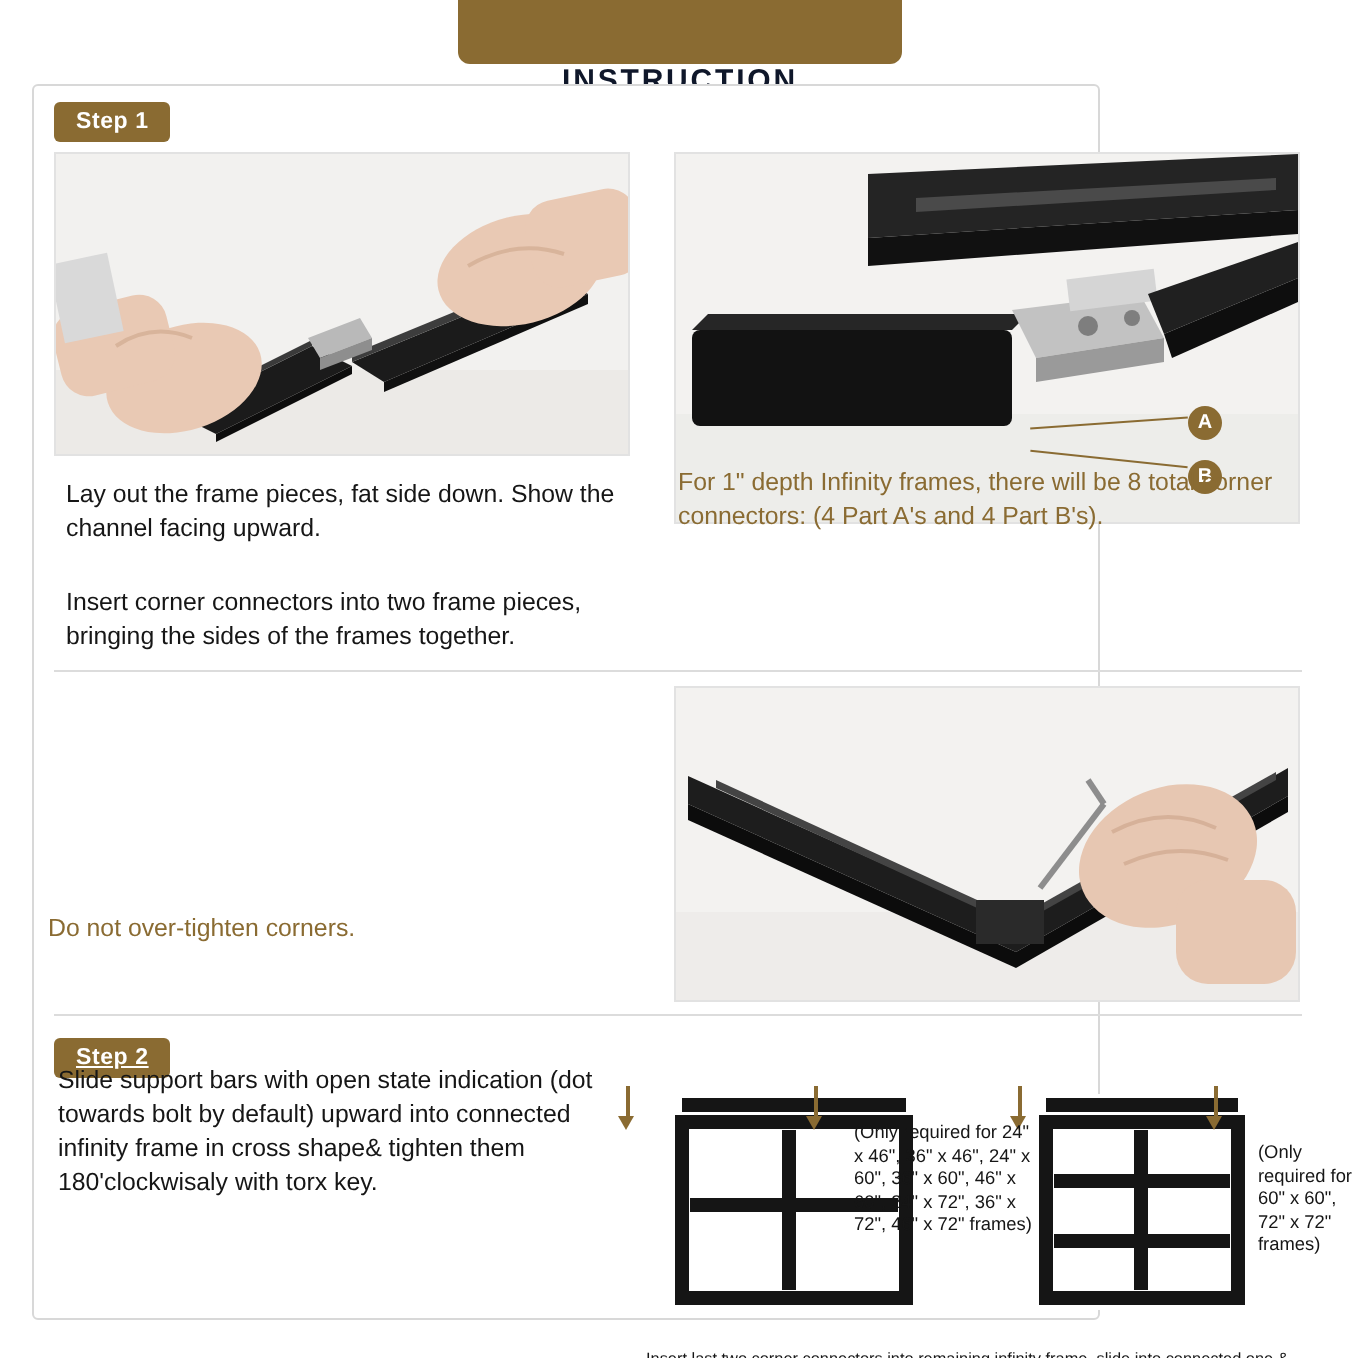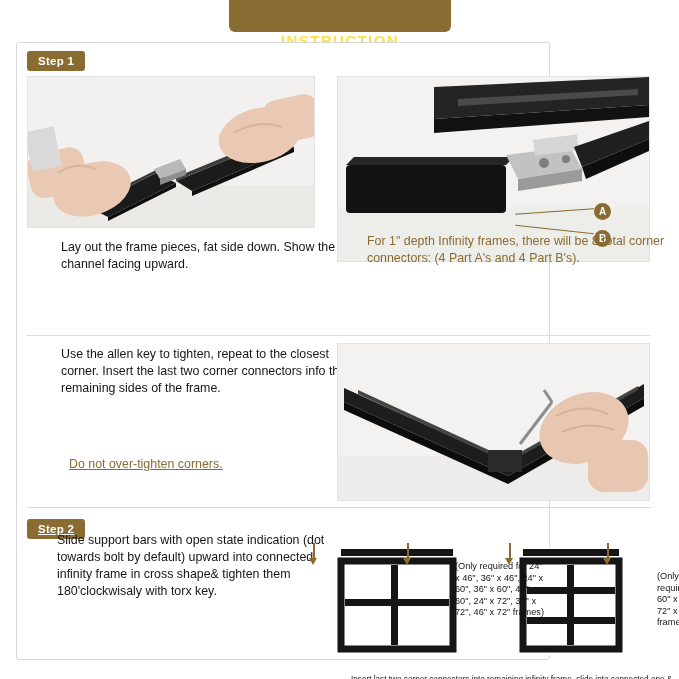--- a/index.html
+++ b/index.html
@@ -30,21 +30,21 @@
     top: 0;
     width: 222px;
     height: 32px;
     background: #8a6b32;
     border-radius: 0 0 6px 6px;
     display: flex;
     align-items: center;
     justify-content: center;
   }
   .banner-title {
-    color: #fde047;
+    color: #0f172a;
     font-size: 15px;
     font-weight: bold;
     letter-spacing: 1.4px;
     margin-top: 48px;
   }
 
   
   .card {
     position: absolute;
     left: 16px;
@@ -81,21 +81,20 @@
   .photo-b { left: 320px; top: 33px; width: 313px; height: 186px; }
   .photo-c { left: 320px; top: 300px; width: 313px; height: 158px; }
   .photo-d { left: 306px; top: 504px; width: 186px; height: 108px; background:#ffffff; border:none;}
   .photo-e { left: 500px; top: 504px; width: 110px; height: 108px; background:#ffffff; border:none;}
 
   .txt {
     position: absolute;
     font-size: 12.4px;
     line-height: 17px;
     color: #161616;
-    margin-left: 28px;
   }
   .txt.brown { color: #8a6b32; }
   .txt.small { font-size: 9.2px; line-height: 11.5px; }
   .txt.tiny  { font-size: 8.2px; line-height: 10.5px; }
 
   .t1 { left: 16px;  top: 196px; width: 290px; }
   .t2 { left: 16px;  top: 250px; width: 290px; }
   .t3 { left: 322px; top: 190px; width: 300px; }
   .t4 { left: 322px; top: 246px; width: 305px; }
 
@@ -228,26 +227,26 @@
       <polygon points="244,90 311,62 311,74 248,102" fill="#0e0e0e"></polygon>
     </svg>
   </div>
 
   <div class="callout-line cl-a"></div>
   <div class="callout-line cl-b"></div>
   <div class="callout callout-a">A</div>
   <div class="callout callout-b">B</div>
 
   <div class="txt t1">Lay out the frame pieces, fat side down. Show the channel facing upward.</div>
+  <div class="txt t2">Insert corner connectors into two frame pieces, bringing the sides of the frames together.</div>
   <div class="txt brown t3">For 1" depth Infinity frames, there will be 8 total corner connectors: (4 Part A's and 4 Part B's).</div>
 
   <div class="divider div1"></div>
 
-  <div class="txt t5">Use the allen key to tighten, repeat to the closest corner. Insert the last two corner connectors info the remaining sides of the frame.</div>
-  <div class="txt brown" style="left:24px; top:413px; width:290px;text-decoration:underline;">Do not over-tighten corners.</div>
+  <div class="txt brown" style="left:7px; top:413px; width:290px;">Do not over-tighten corners.</div>
 
   <div class="photo photo-c">
     <svg width="311" height="156" viewBox="0 0 311 156">
       <rect x="0" y="0" width="311" height="156" fill="#f3f2f0"></rect>
       <rect x="0" y="112" width="311" height="44" fill="#eeecea"></rect>
 
       <polygon points="6,44 170,118 170,132 6,58" fill="#1d1d1d"></polygon>
       <polygon points="6,58 170,132 170,140 6,66" fill="#0c0c0c"></polygon>
       <polygon points="170,118 306,40 306,54 170,132" fill="#1d1d1d"></polygon>
       <polygon points="170,132 306,54 306,62 170,140" fill="#0c0c0c"></polygon>

